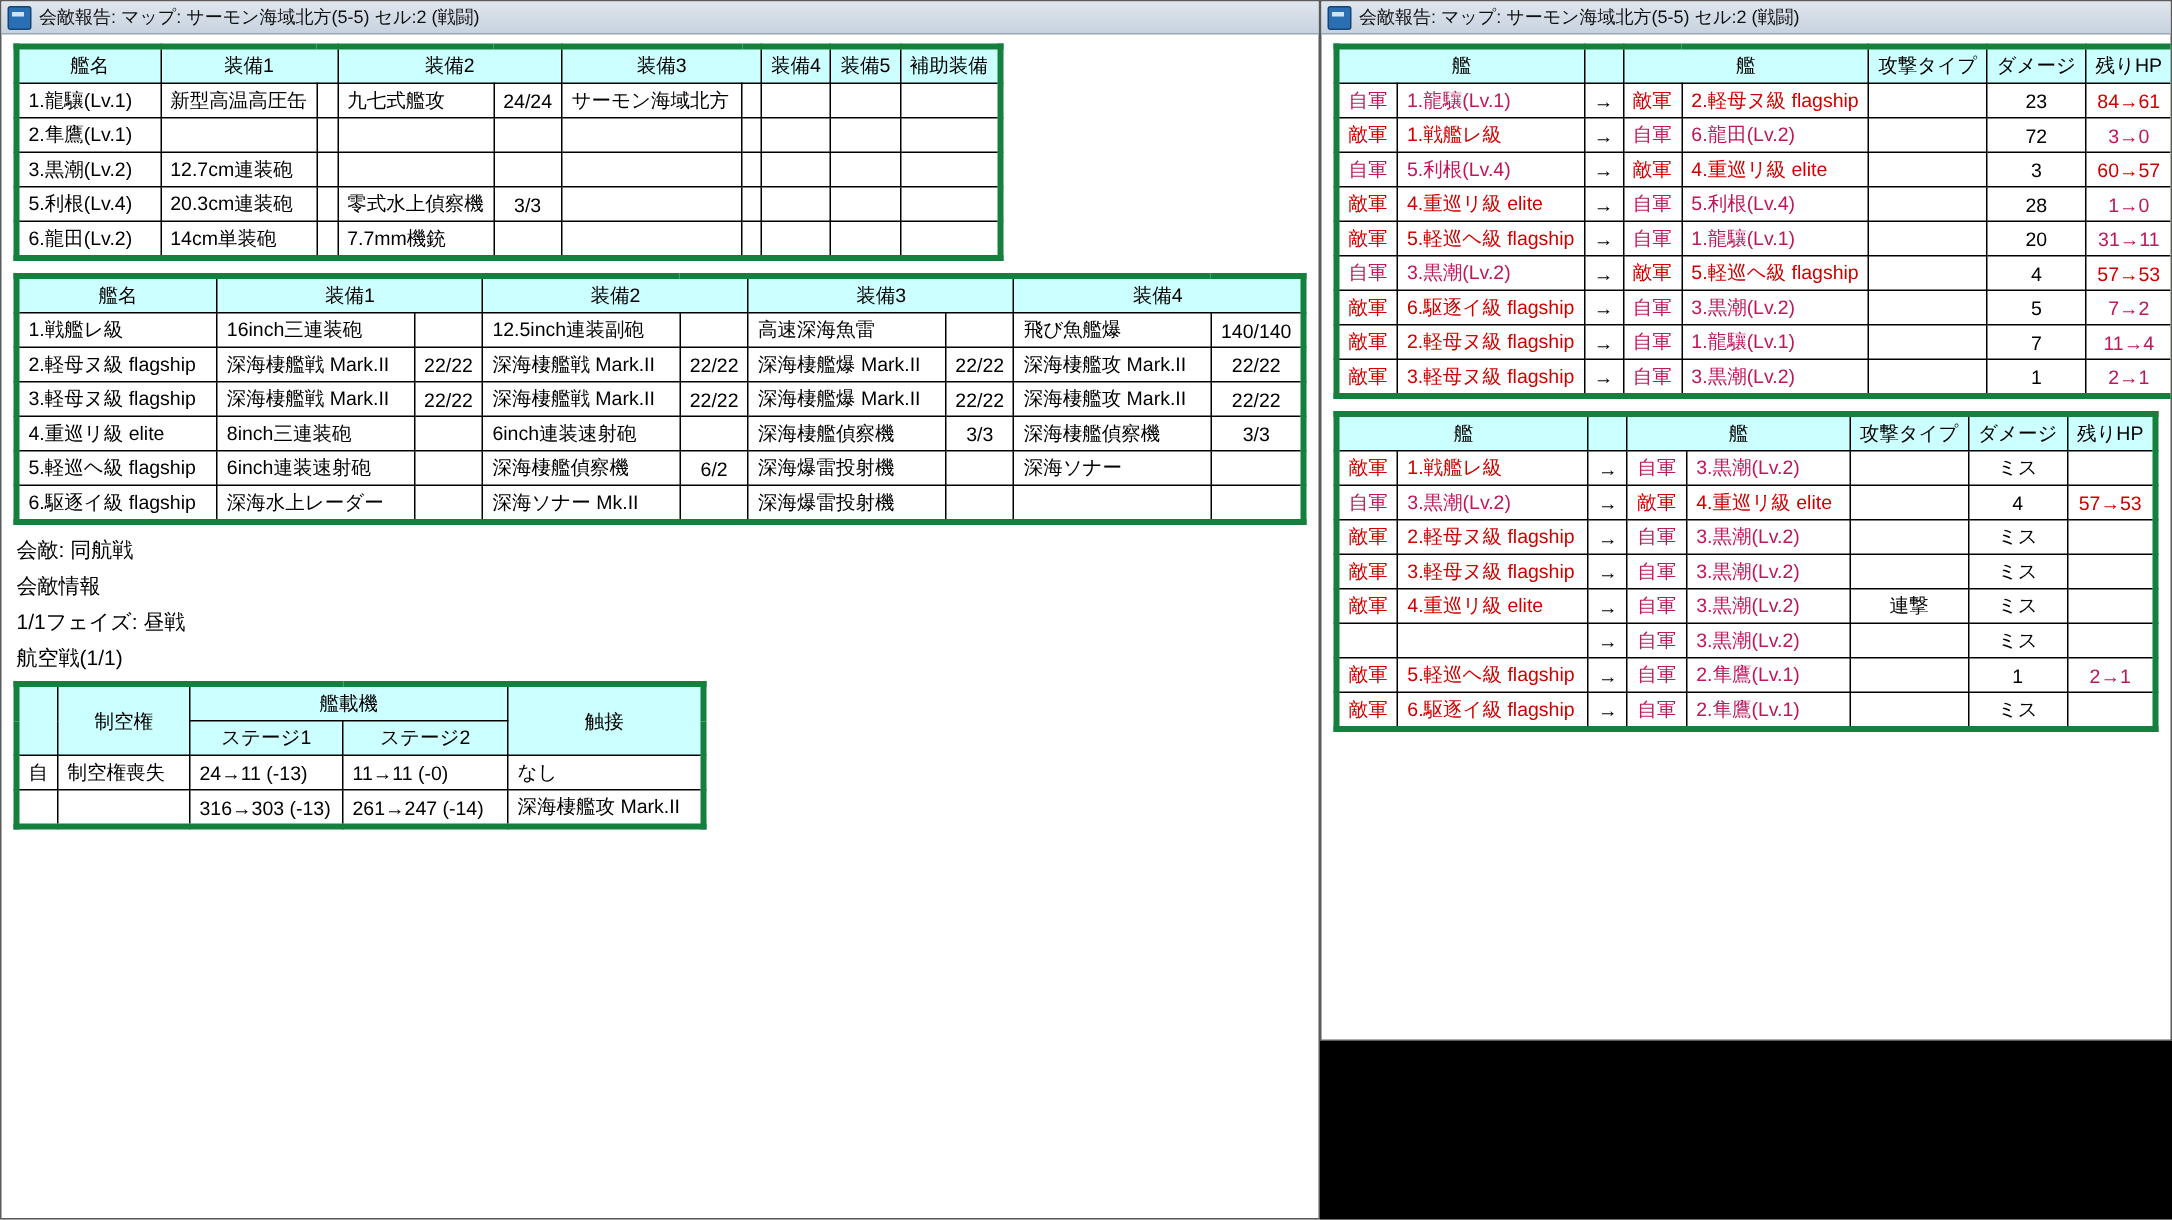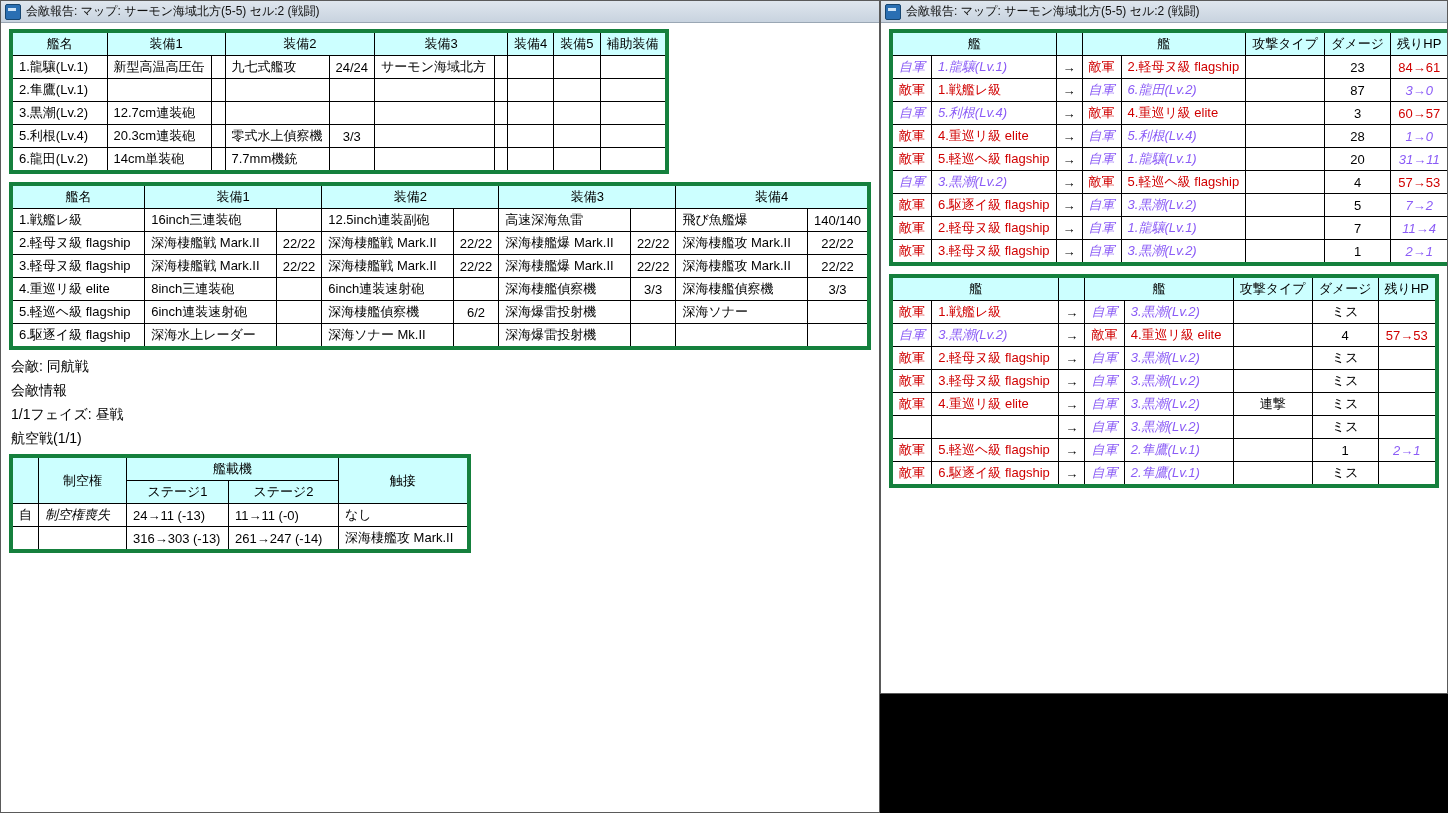--- a/index.html
+++ b/index.html
@@ -27,21 +27,21 @@
   .blackpanel{position:absolute;left:880px;top:694px;width:568px;height:119px;background:#000;}
   .content{padding:6px 8px 8px 8px;box-sizing:border-box;overflow:hidden;height:calc(100% - 22px);}
   table{border-collapse:collapse;}
   .grid{border:4px solid #15803d;margin-bottom:8px;}
   .grid th,.grid td{
     border:1px solid #000;padding:2px 6px;font-size:13px;
     background:#fff;white-space:nowrap;height:20px;box-sizing:border-box;
   }
   .grid th{background:#ccffff;text-align:center;font-weight:normal;}
   .sec-title{font-size:14px;margin:6px 0 6px 2px;}
-  .blue{color:#8b5cf6;font-style:italic;}
+  .blue{color:#be185d;}
   .red{color:#d00000;}
   .ctr{text-align:center;}
   .arrow{text-align:center;width:26px;}
   .side{text-align:center;width:42px;}
 </style>
 </head>
 <body>
 
 <div class="window win-left">
   <div class="titlebar">
@@ -222,21 +222,21 @@
           <th rowspan="2" style="width:130px">触接</th>
         </tr>
         <tr>
           <th style="width:102px">ステージ1</th>
           <th style="width:110px">ステージ2</th>
         </tr>
       </thead>
       <tbody>
           <tr>
             <td class="ctr" style="width: 20px;">自</td>
-            <td style="width: 88px; font-style: italic;">制空権喪失</td>
+            <td style="width: 88px;">制空権喪失</td>
             <td style="width: 102px;">24→11 (-13)</td>
             <td style="width: 110px;">11→11 (-0)</td>
             <td style="width: 130px;">なし</td>
           </tr>
           <tr>
             <td class="ctr" style="width: 20px;"></td>
             <td style="width: 88px;"></td>
             <td style="width: 102px;">316→303 (-13)</td>
             <td style="width: 110px;">261→247 (-14)</td>
             <td style="width: 130px;">深海棲艦攻 Mark.II</td>
@@ -274,21 +274,21 @@
             <td class="ctr" style="width: 58px;">23</td>
             <td class="ctr red" style="width: 56px;">84→61</td>
           </tr>
           <tr>
             <td class="side red" style="width: 42px;">敵軍</td>
             <td class="red" style="width: 144px;">1.戦艦レ級</td>
             <td class="arrow" style="width: 26px;">→</td>
             <td class="side blue" style="width: 42px;">自軍</td>
             <td class="blue" style="width: 144px;">6.龍田(Lv.2)</td>
             <td class="ctr" style="width: 72px;"></td>
-            <td class="ctr" style="width: 58px;">87</td>
+            <td class="ctr" style="width: 58px;">72</td>
             <td class="ctr blue" style="width: 56px;">3→0</td>
           </tr>
           <tr>
             <td class="side blue" style="width: 42px;">自軍</td>
             <td class="blue" style="width: 144px;">5.利根(Lv.4)</td>
             <td class="arrow" style="width: 26px;">→</td>
             <td class="side red" style="width: 42px;">敵軍</td>
             <td class="red" style="width: 144px;">4.重巡リ級 elite</td>
             <td class="ctr" style="width: 72px;"></td>
             <td class="ctr" style="width: 58px;">3</td>

